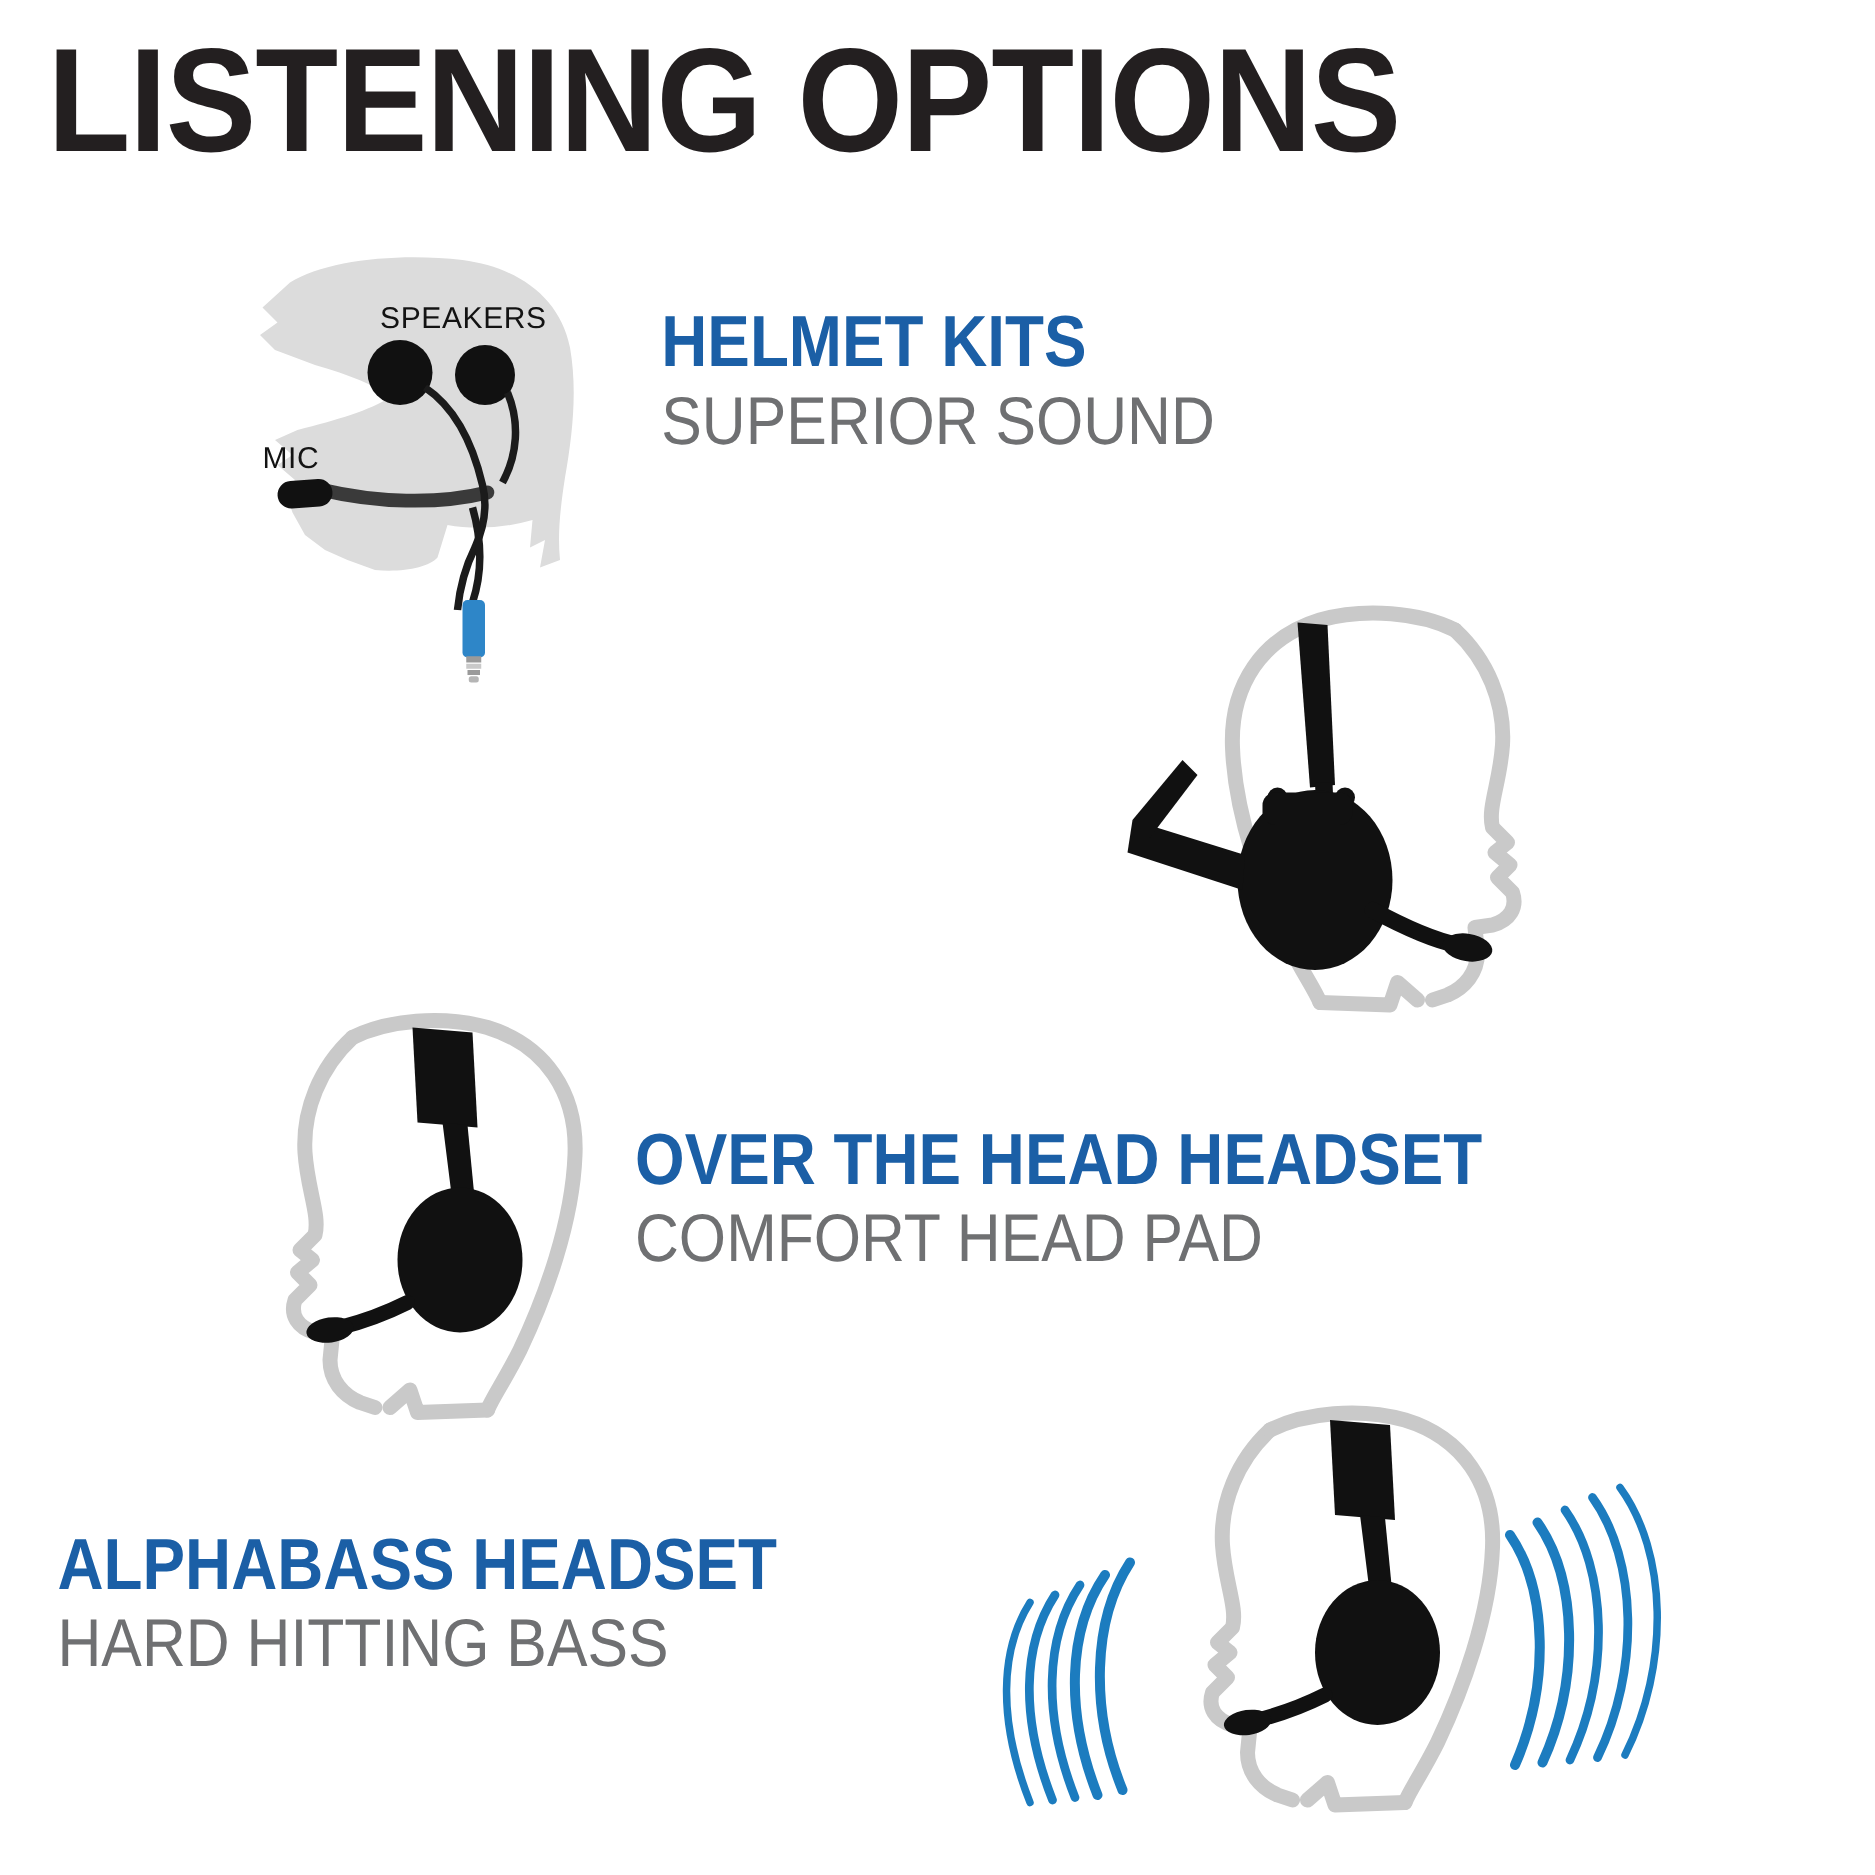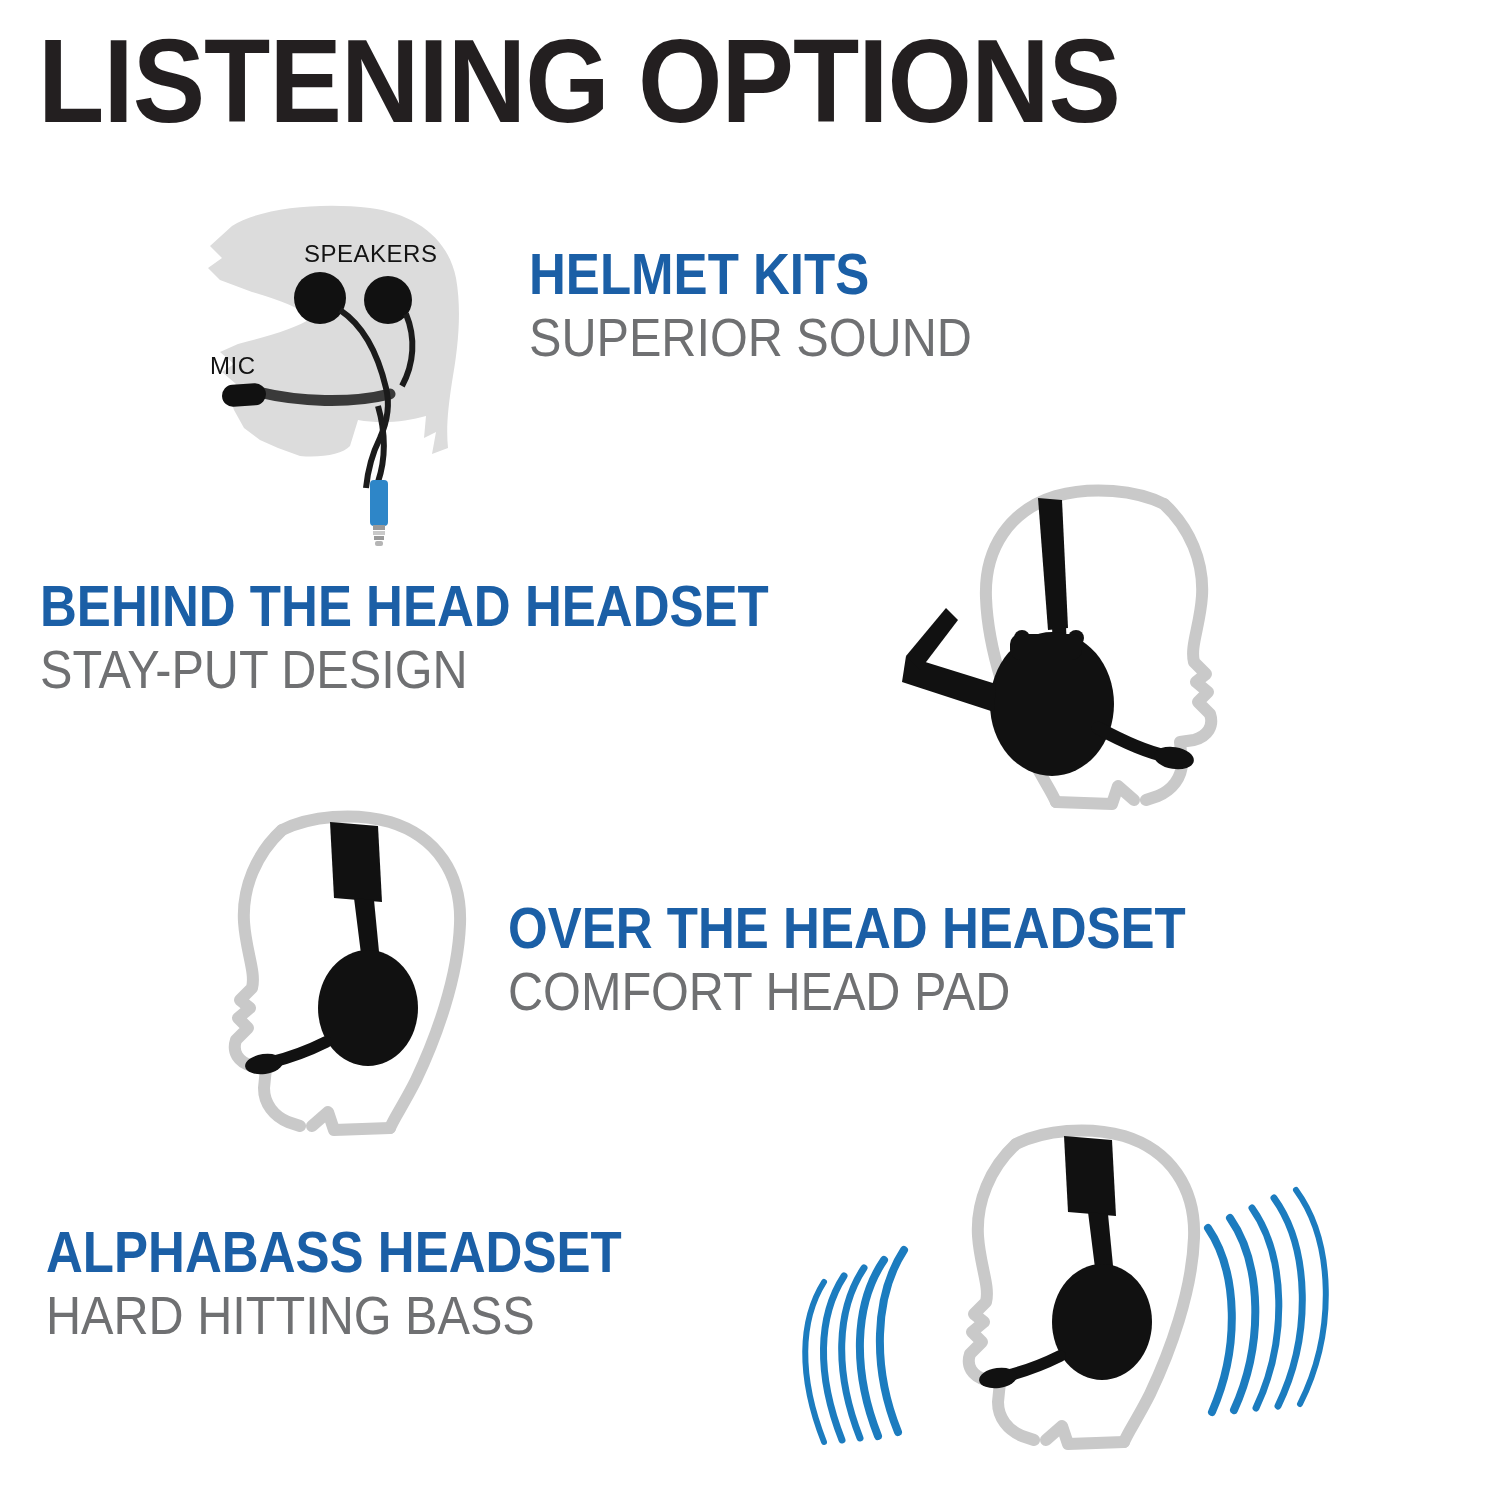--- a/index.html
+++ b/index.html
@@ -111,24 +111,20 @@
       <text class="helm-label" x="104" y="66">SPEAKERS</text>
       <text class="helm-label" x="10" y="178">MIC</text>
     </svg>
   </div>
 
   <div class="txt-block" id="block-helmet">
     <div class="opt-title">HELMET KITS</div>
     <div class="opt-sub">SUPERIOR SOUND</div>
   </div>
 
-  <div class="txt-block" id="block-behind">
-    <div class="opt-title">BEHIND THE HEAD HEADSET</div>
-    <div class="opt-sub">STAY-PUT DESIGN</div>
-  </div>
 
   <div class="art" id="art-behind">
     <svg viewBox="0 0 380 330" xmlns="http://www.w3.org/2000/svg" aria-hidden="true">
 
       <g transform="translate(380,0) scale(-1,1)">
         <path d="M78 18 C 52 42, 38 76, 40 110 C 42 140, 52 160, 48 176
                  L 36 188 L 46 196 L 34 206 L 44 216 L 32 228
                  C 28 240, 34 250, 48 254 L 62 256 L 60 276
                  C 60 292, 70 304, 84 310 L 96 314" fill="none" stroke="#C9C9C9" stroke-width="12" stroke-linejoin="round" stroke-linecap="round"></path>
         <path d="M78 18 C 106 4, 150 0, 186 10 C 232 24, 258 62, 256 112

